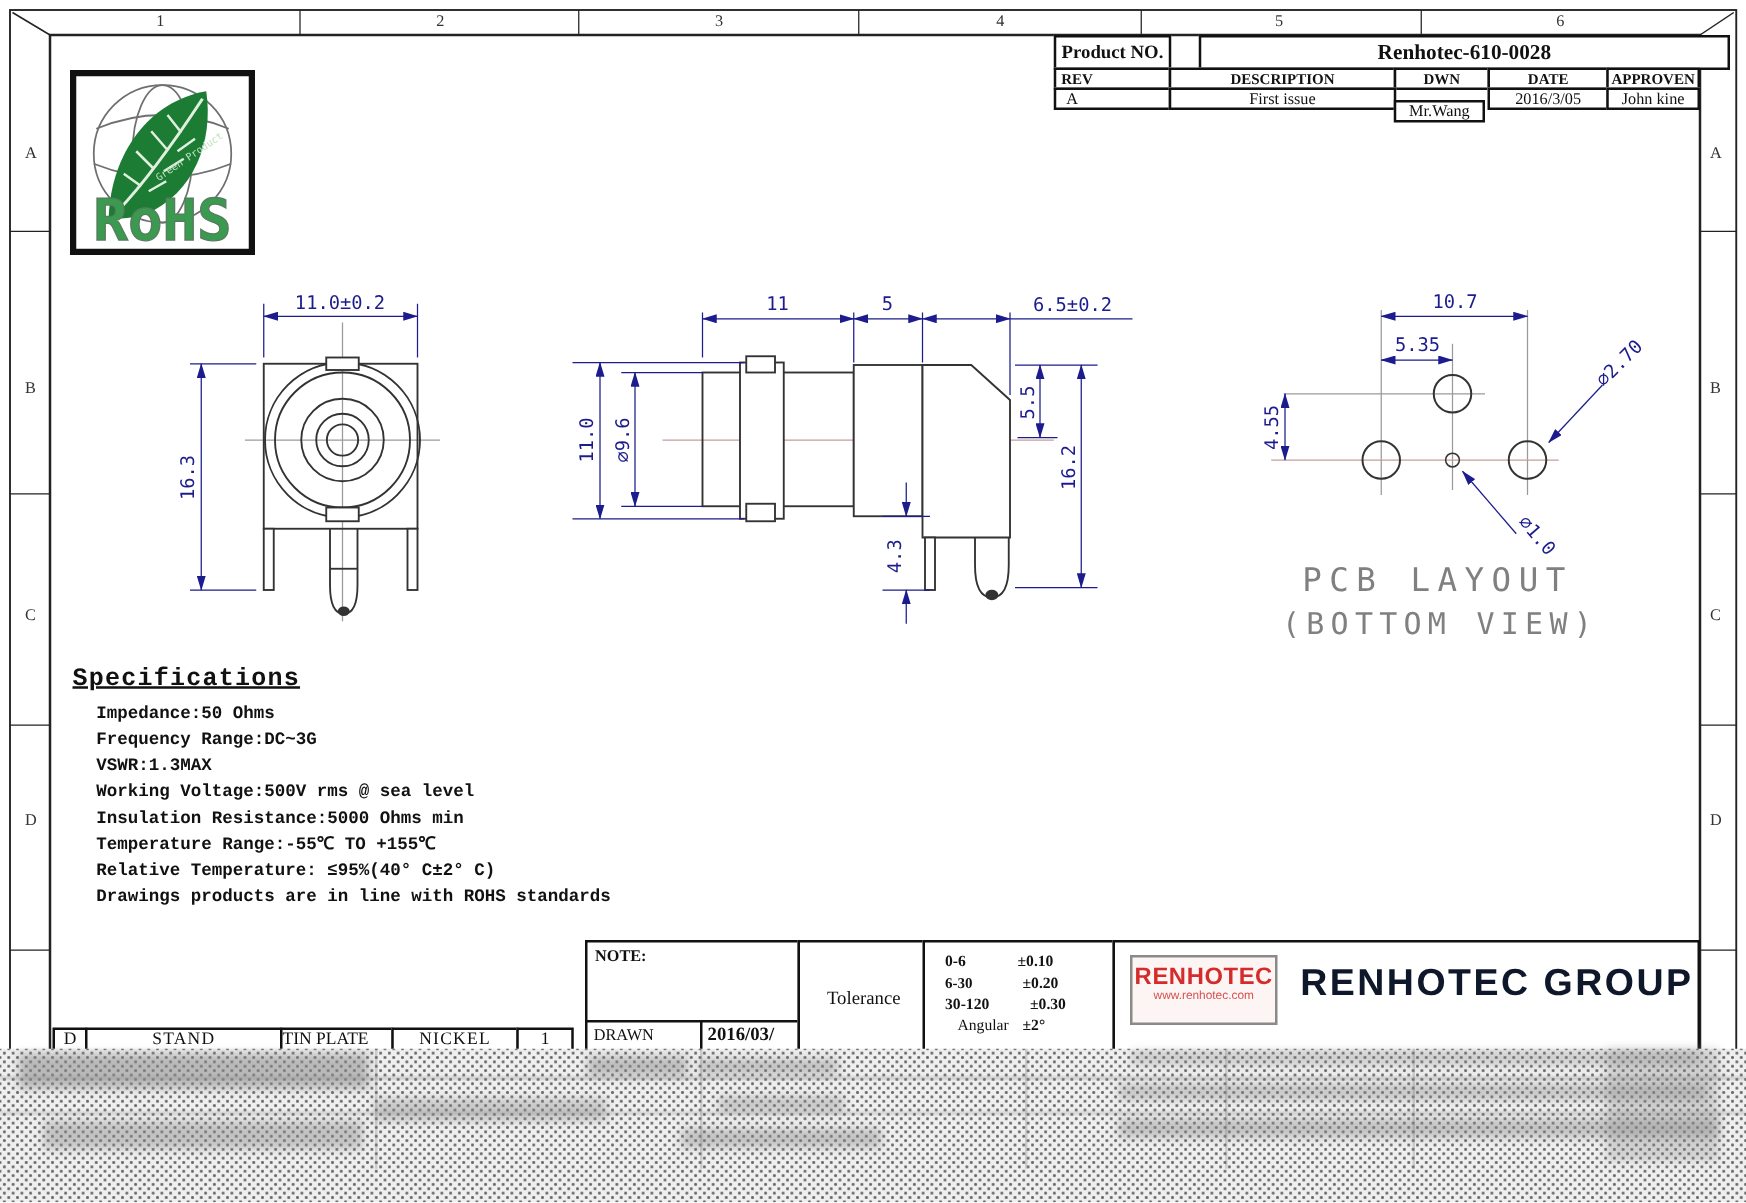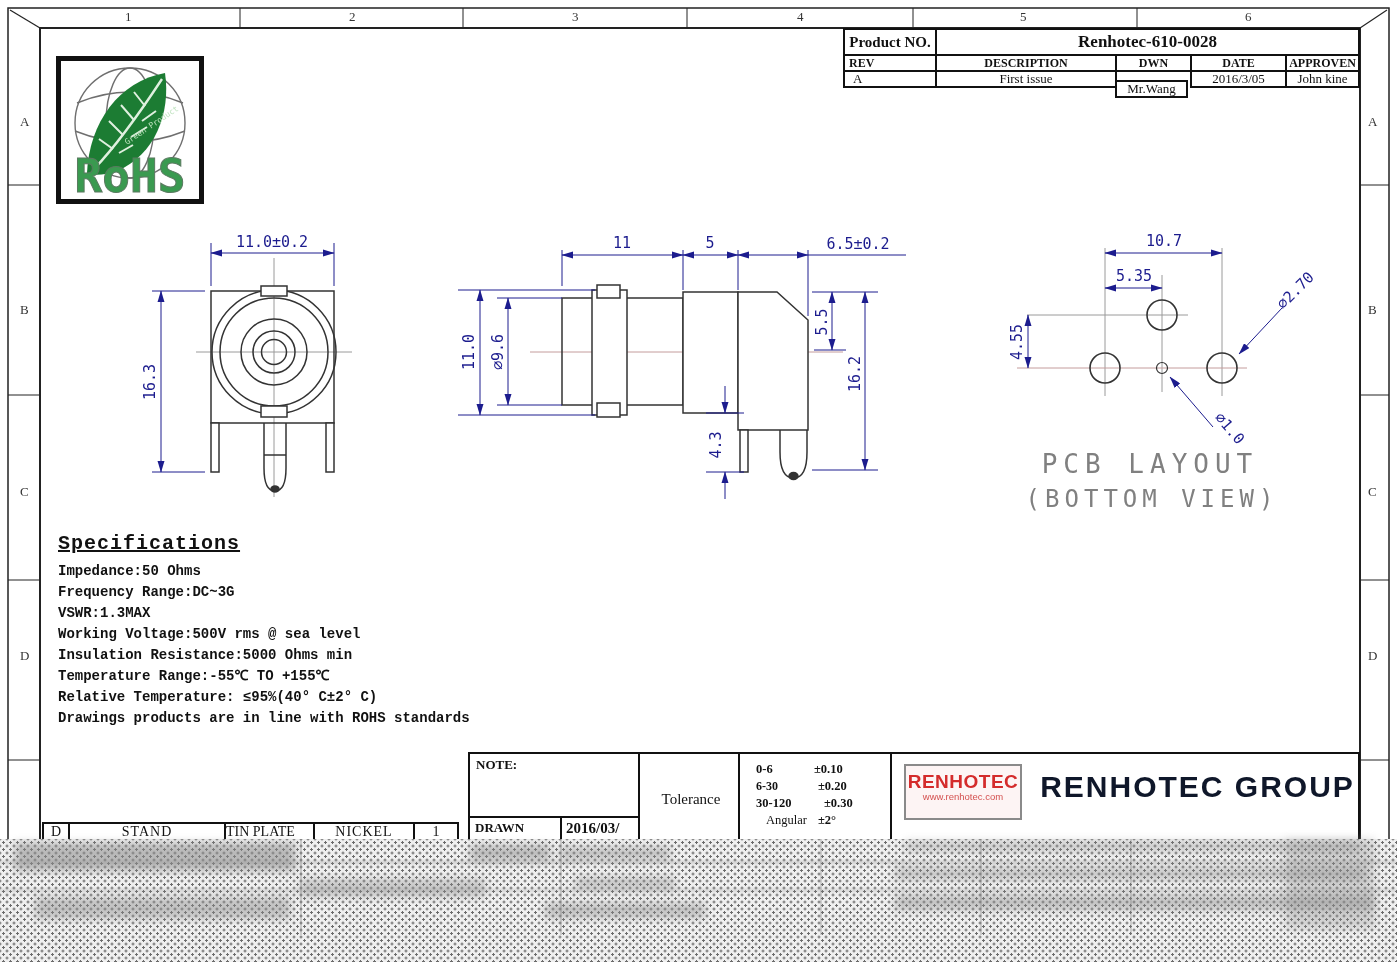--- a/index.html
+++ b/index.html
@@ -9,21 +9,21 @@
   svg text{font-family:"DejaVu Sans Mono",monospace;}
   .dimtxt{fill:#1c1c8e;font-size:15px;}
   .zone{position:absolute;font-family:"Liberation Serif",serif;font-size:13px;color:#333;}
   
   .tb{position:absolute;border:2px solid #111;box-sizing:border-box;display:flex;align-items:center;justify-content:center;
       font-family:"Liberation Serif",serif;color:#111;background:#fff;}
   .tb.b{font-weight:bold;}
   
   #specs{position:absolute;left:58px;top:532px;color:#111;font-family:"Liberation Mono",monospace;}
   #specs .t{font-size:20px;font-weight:bold;text-decoration:underline;margin-bottom:6px;letter-spacing:1px;}
-  #specs .l{font-size:14px;font-weight:bold;line-height:21px;white-space:pre;}
+  #specs .l{font-size:14px;font-weight:bold;line-height:21px;white-space:pre;margin-left:19px;}
   
   .cell{position:absolute;border:2px solid #111;box-sizing:border-box;background:#fff;font-family:"Liberation Serif",serif;color:#111;}
   
   #censor{position:absolute;left:0;top:839px;width:1397px;height:123px;
     background-color:#efefef;
     background-image:radial-gradient(#6b6b6b 1px,transparent 1.3px),radial-gradient(#6b6b6b 1px,transparent 1.3px);
     background-size:7px 7px;background-position:0 0,3.5px 3.5px;}
   .smudge{position:absolute;background:#8d8d8d;filter:blur(4px);}
   .vline{position:absolute;background:#7a7a7a;opacity:.3;}
   
@@ -217,21 +217,21 @@
         <path d="M33,108 C55,85 80,50 101,18" stroke="#dff0df" stroke-width="2.4" fill="none"></path>
         <path d="M52,88 L38,78 M62,74 L48,60 M73,59 L60,44 M84,45 L73,31 M58,92 L72,84 M70,76 L86,66 M81,60 L95,50" stroke="#dff0df" stroke-width="2" fill="none"></path>
       </g>
       <text transform="translate(66,84) rotate(-34)" font-size="8" fill="#bfe3bf" font-family="Liberation Sans,sans-serif">Green Product</text>
       <text x="69" y="131" text-anchor="middle" font-size="46" font-weight="bold" fill="#3a9a50" stroke="#5a7a60" stroke-width="1" font-family="Liberation Serif,serif">RoHS</text>
     </svg>
   </div>
 
   <div>
     <div class="tb b" style="left:843px;top:28px;width:94px;height:28px;font-size:15px">Product NO.</div>
-    <div class="tb b" style="left:935px;top:28px;width:425px;height:28px;font-size:17px">Renhotec-610-0028</div>
+    <div class="tb b" style="left:959px;top:28px;width:425px;height:28px;font-size:17px">Renhotec-610-0028</div>
     <div class="tb b" style="left:843px;top:54px;width:94px;height:18px;font-size:12px;justify-content:flex-start;padding-left:4px">REV</div>
     <div class="tb b" style="left:935px;top:54px;width:182px;height:18px;font-size:12px">DESCRIPTION</div>
     <div class="tb b" style="left:1115px;top:54px;width:77px;height:18px;font-size:12px">DWN</div>
     <div class="tb b" style="left:1190px;top:54px;width:97px;height:18px;font-size:12px">DATE</div>
     <div class="tb b" style="left:1285px;top:54px;width:75px;height:18px;font-size:12px">APPROVEN</div>
     <div class="tb" style="left:843px;top:70px;width:94px;height:18px;font-size:13px;justify-content:flex-start;padding-left:8px">A</div>
     <div class="tb" style="left:935px;top:70px;width:182px;height:18px;font-size:13px">First issue</div>
     <div class="tb" style="left:1115px;top:80px;width:73px;height:18px;font-size:13px">Mr.Wang</div>
     <div class="tb" style="left:1190px;top:70px;width:97px;height:18px;font-size:13px">2016/3/05</div>
     <div class="tb" style="left:1285px;top:70px;width:75px;height:18px;font-size:13px">John kine</div>
@@ -252,21 +252,21 @@
   <div>
     <div class="cell" style="left:42px;top:822px;width:28px;height:21px;font-size:14px;text-align:center">D</div>
     <div class="cell" style="left:68px;top:822px;width:158px;height:21px;font-size:14px;text-align:center;letter-spacing:1px">STAND</div>
     <div class="cell" style="left:224px;top:822px;width:91px;height:21px;font-size:14px;text-align:left">TIN PLATE</div>
     <div class="cell" style="left:313px;top:822px;width:102px;height:21px;font-size:14px;text-align:center;letter-spacing:1px">NICKEL</div>
     <div class="cell" style="left:413px;top:822px;width:46px;height:21px;font-size:14px;text-align:center">1</div>
   </div>
 
   <div>
     <div class="cell" style="left:468px;top:752px;width:172px;height:66px;font-weight:bold;font-size:13px;padding:3px 0 0 6px">NOTE:</div>
-    <div class="cell" style="left:468px;top:816px;width:110px;height:30px;font-weight:bold;font-size:13px;padding:2px 0 0 5px">DRAWN</div>
+    <div class="cell" style="left:468px;top:816px;width:110px;height:30px;font-weight:normal;font-size:13px;padding:2px 0 0 5px">DRAWN</div>
     <div class="cell" style="left:560px;top:816px;width:80px;height:30px;font-weight:bold;font-size:15px;padding:2px 0 0 4px">2016/03/</div>
     <div class="cell" style="left:638px;top:752px;width:106px;height:94px;display:flex;align-items:center;justify-content:center;font-size:15px">Tolerance</div>
     <div class="cell" style="left:738px;top:752px;width:154px;height:94px">
       <div style="position:absolute;left:16px;top:8px;font-size:12.5px;font-weight:bold">0-6</div>
       <div style="position:absolute;left:74px;top:8px;font-size:12.5px;font-weight:bold">±0.10</div>
       <div style="position:absolute;left:16px;top:25px;font-size:12px;font-weight:bold">6-30</div>
       <div style="position:absolute;left:78px;top:25px;font-size:12.5px;font-weight:bold">±0.20</div>
       <div style="position:absolute;left:16px;top:42px;font-size:12.5px;font-weight:bold">30-120</div>
       <div style="position:absolute;left:84px;top:42px;font-size:12.5px;font-weight:bold">±0.30</div>
       <div style="position:absolute;left:26px;top:59px;font-size:12.5px;font-weight:normal">Angular</div>

